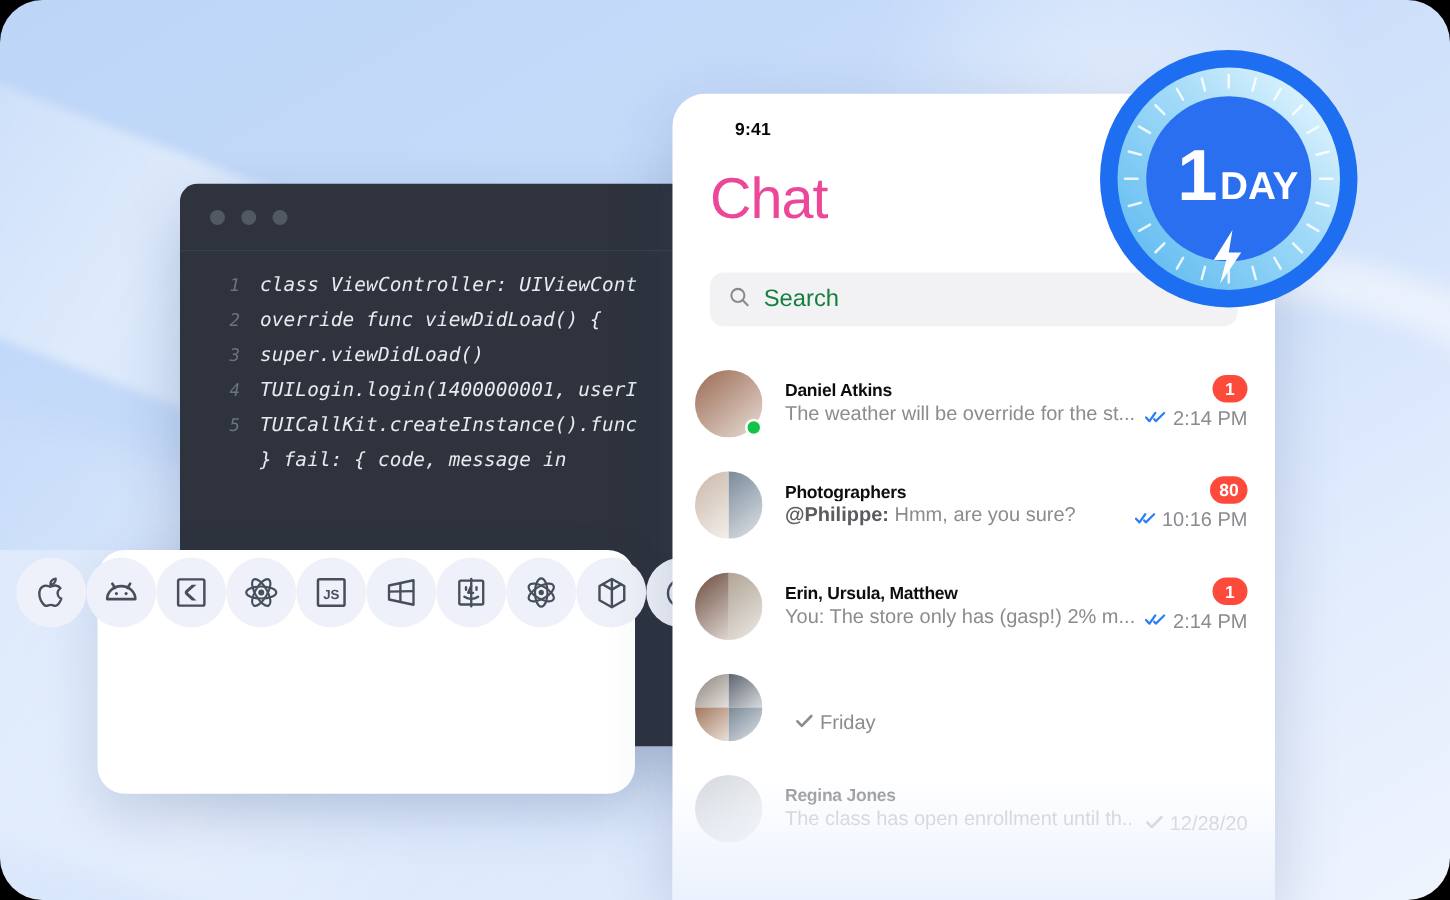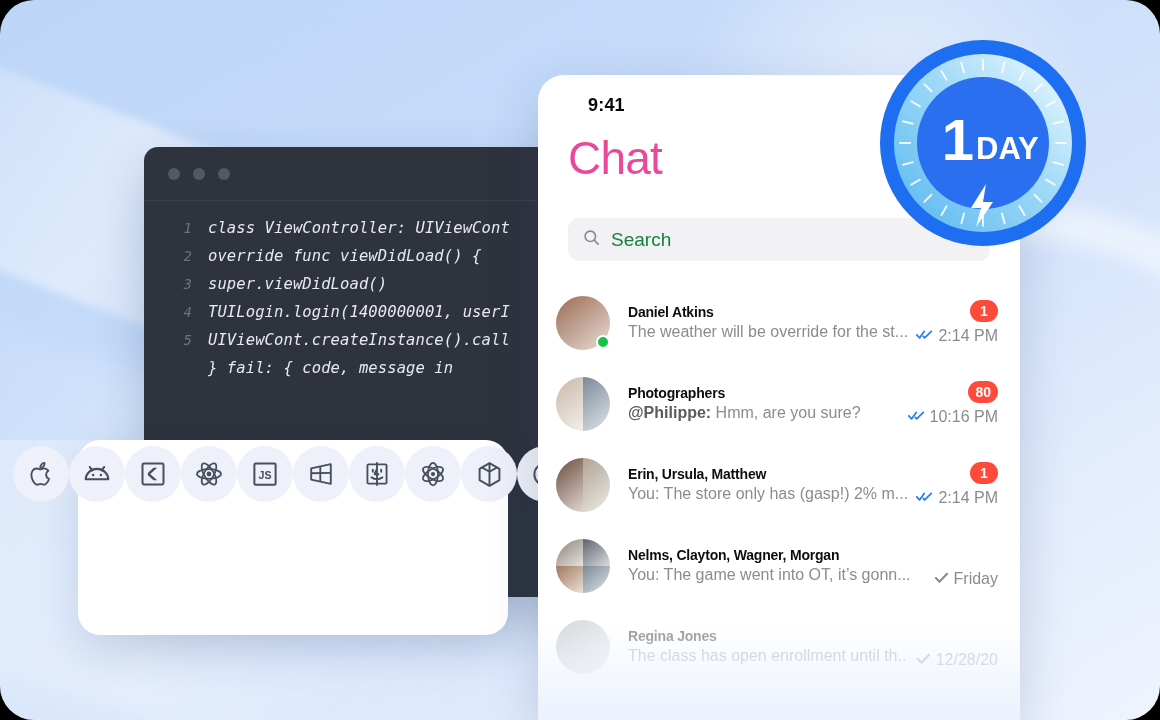--- a/index.html
+++ b/index.html
@@ -147,21 +147,21 @@
     left: 538px; top: 75px;
     width: 482px; height: 645px;
     background: #ffffff;
     border-radius: 26px 26px 0 0;
     box-shadow: 0 18px 52px rgba(40,62,110,.20);
     overflow: hidden;
   }
   #status-time {
     position: absolute;
     left: 50px; top: 20px;
-    font-size: 18px;
+    font-size: 14px;
     font-weight: bold;
     color: #070707;
     letter-spacing: .2px;
     text-align: center;
   }
   #chat-title {
     position: absolute;
     left: 30px; top: 56px;
     font-size: 46px;
     font-weight: normal;
@@ -322,21 +322,21 @@
       <div class="code-line">
         <span class="code-ln">3</span>
         <span class="code-tx">super.viewDidLoad()</span>
       </div>
       <div class="code-line">
         <span class="code-ln">4</span>
         <span class="code-tx">TUILogin.login(1400000001, userI</span>
       </div>
       <div class="code-line">
         <span class="code-ln">5</span>
-        <span class="code-tx">UIViewCont.createInstance().call</span>
+        <span class="code-tx">TUICallKit.createInstance().func</span>
       </div>
       <div class="code-line">
         <span class="code-ln"></span>
         <span class="code-tx">} fail: { code, message in</span>
       </div>
     </div>
   </div>
 
   <div id="platform-card">
 
@@ -525,24 +525,20 @@
           </div>
         </div>
         <div class="chat-row">
           <div class="avatar-wrap">
             <div class="avatar quad">
               <span class="ph" style="background:linear-gradient(140deg,#8a7f76 0%, rgba(255,255,255,.45) 130%)"></span>
               <span class="ph" style="background:linear-gradient(140deg,#5d6470 0%, rgba(255,255,255,.45) 130%)"></span>
               <span class="ph" style="background:linear-gradient(140deg,#a3785e 0%, rgba(255,255,255,.45) 130%)"></span>
               <span class="ph" style="background:linear-gradient(140deg,#7b8a99 0%, rgba(255,255,255,.45) 130%)"></span>
             </div>
-          </div>
-          <div class="row-text">
-            <div class="row-name">Nelms, Clayton, Wagner, Morgan</div>
-            <div class="row-preview"><span>You: The game went into OT, it’s gonn...</span></div>
           </div>
           <div class="row-meta">
             <span class="badge empty">0</span>
             <span class="time-line">
               <span><svg width="15" height="13" viewBox="0 0 16 14" fill="none" stroke="#8b8b90" stroke-width="2.3" stroke-linecap="round" stroke-linejoin="round">
                   <path d="M2 7.6l3.8 3.9L14 3"></path>
                 </svg></span>
               <span>Friday</span>
             </span>
           </div>

